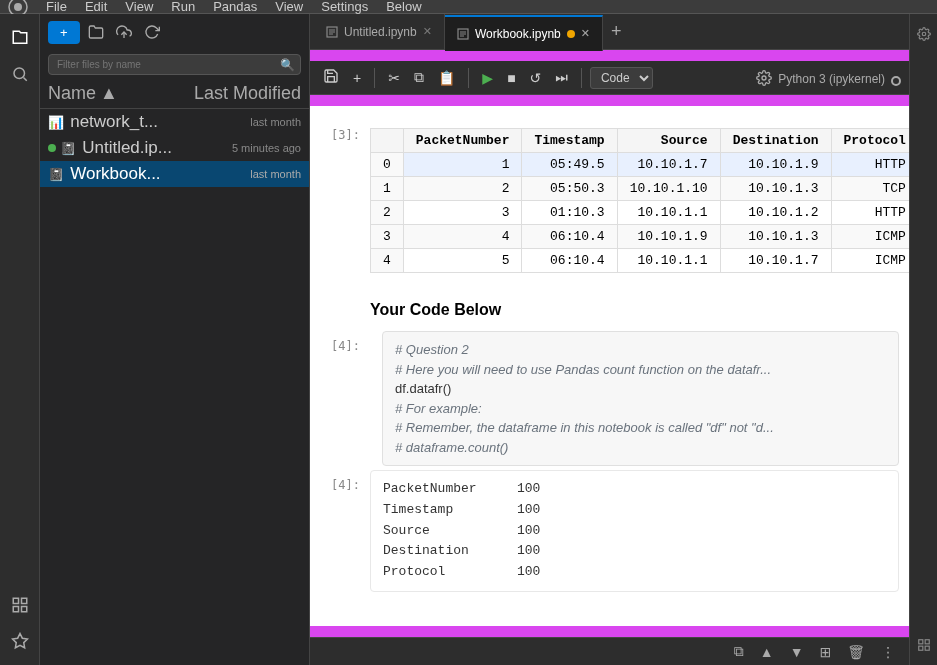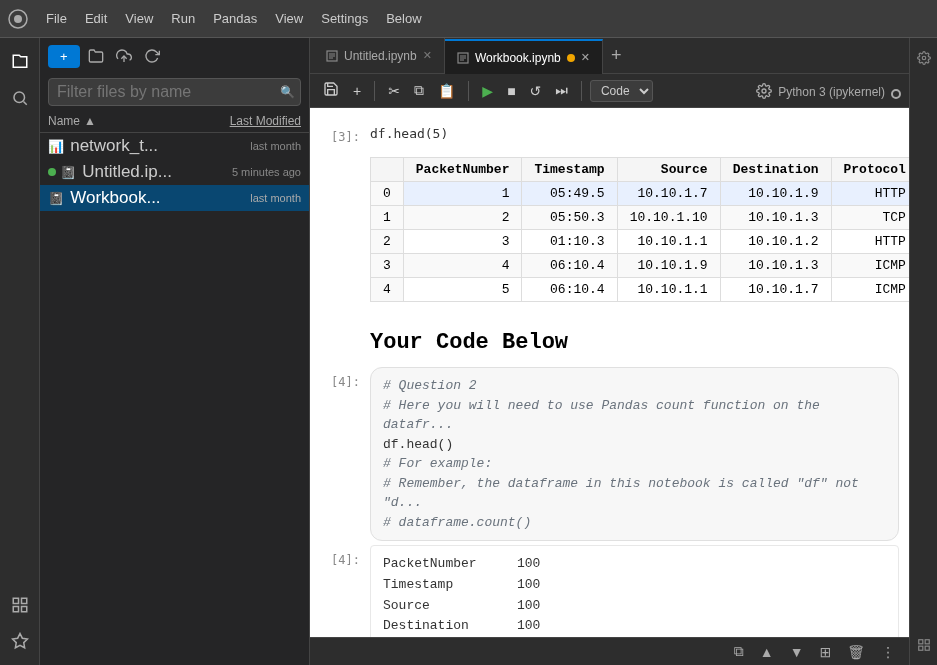--- a/index.html
+++ b/index.html
@@ -1,19 +1,19 @@
 <!DOCTYPE html>
 <html><head>
   <meta charset="utf-8">
   <style>
     * { box-sizing: border-box; margin: 0; padding: 0; }
     body { font-family: -apple-system, BlinkMacSystemFont, 'Segoe UI', sans-serif; font-size: 13px; background: #2d2d2d; color: #ccc; height: 665px; width: 937px; overflow: hidden; display: flex; flex-direction: column; }
 
     
-    .menubar { background: #3c3c3c; height: 38px; display: flex; align-items: center; padding: 0 8px; gap: 2px; border-bottom: 1px solid #555; }
+    .menubar { background: #3c3c3c; height: 14px; display: flex; align-items: center; padding: 0 8px; gap: 2px; border-bottom: 1px solid #555; }
     .menubar-logo { width: 20px; height: 20px; margin-right: 8px; }
     .menubar-item { padding: 3px 8px; color: #ccc; font-size: 13px; cursor: pointer; border-radius: 3px; }
 
     
     .main-layout { display: flex; flex: 1; overflow: hidden; }
 
     
     .icon-sidebar { width: 40px; background: #2d2d2d; display: flex; flex-direction: column; align-items: center; padding-top: 8px; gap: 4px; border-right: 1px solid #444; }
     .icon-btn { width: 32px; height: 32px; display: flex; align-items: center; justify-content: center; cursor: pointer; border-radius: 4px; color: #aaa; font-size: 16px; }
     .icon-btn.active { color: #fff; }
@@ -21,34 +21,34 @@
     
     .file-panel { width: 270px; background: #252526; display: flex; flex-direction: column; border-right: 1px solid #444; }
     .file-panel-toolbar { display: flex; align-items: center; padding: 6px 8px; gap: 4px; }
     .file-panel-toolbar button { background: #0078d4; color: #fff; border: none; border-radius: 4px; padding: 4px 12px; font-size: 13px; cursor: pointer; display: flex; align-items: center; gap: 4px; }
     .file-panel-toolbar .icon-action { background: transparent; color: #aaa; border: none; cursor: pointer; padding: 4px; border-radius: 3px; font-size: 14px; }
     .search-bar { padding: 4px 8px; }
     .search-bar input { width: 100%; background: #3c3c3c; border: 1px solid #555; border-radius: 4px; color: #ccc; padding: 4px 28px 4px 8px; font-size: 12px; outline: none; }
     .search-bar { position: relative; }
     .search-icon { position: absolute; right: 14px; top: 50%; transform: translateY(-50%); color: #888; font-size: 12px; }
     .breadcrumb { padding: 4px 8px; color: #aaa; font-size: 12px; }
-    .file-list-header { display: flex; padding: 4px 8px; border-bottom: 1px solid #444; color: #aaa; font-size: 12px; align-items: center; }
+    .file-list-header { display: flex; padding: 4px 8px; border-bottom: 1px solid #444; color: #aaa; font-size: 18px; align-items: center; }
     .file-list-header .col-name { flex: 1; display: flex; align-items: center; gap: 4px; cursor: pointer; }
-    .file-list-header .col-modified { width: 110px; text-align: right; text-decoration: underline; }
+    .file-list-header .col-modified { width: 110px; text-align: right; }
     .file-list { flex: 1; overflow-y: auto; }
     .file-item { display: flex; align-items: center; padding: 3px 8px; cursor: pointer; }
     .file-item.active { background: #094771; color: #fff; }
     .file-item .file-icon { margin-right: 6px; font-size: 13px; }
     .file-item .file-name { flex: 1; font-size: 17px; overflow: hidden; text-overflow: ellipsis; white-space: nowrap; }
     .file-item .file-modified { width: 110px; text-align: right; font-size: 11px; color: #888; }
     .file-item.active .file-modified { color: #aaa; }
     .green-dot { width: 8px; height: 8px; background: #4caf50; border-radius: 50%; display: inline-block; margin-right: 4px; }
 
     
-    .right-panel { flex: 1; display: flex; flex-direction: column; background: #d946ef; overflow: hidden; }
+    .right-panel { flex: 1; display: flex; flex-direction: column; background: #d946ef; overflow: hidden; gap: 11px; }
 
     
     .tab-bar { display: flex; align-items: center; background: #2d2d2d; border-bottom: 1px solid #444; height: 36px; padding-left: 4px; }
     .tab { display: flex; align-items: center; padding: 0 12px; height: 36px; font-size: 12px; cursor: pointer; border-right: 1px solid #444; color: #aaa; gap: 6px; min-width: 0; }
     .tab.active { background: #1e1e1e; color: #fff; border-top: 2px solid #0078d4; margin-top: 2px; }
     .tab .tab-close { opacity: 0.6; font-size: 11px; }
     .tab .tab-dot { width: 8px; height: 8px; background: #f0a500; border-radius: 50%; }
     .tab-new { background: transparent; border: none; color: #aaa; font-size: 18px; cursor: pointer; padding: 0 8px; }
 
     
@@ -73,24 +73,24 @@
     .data-table th:first-child { text-align: left; }
     .data-table td { border: 1px solid #ddd; padding: 4px 12px; text-align: right; }
     .data-table td:first-child { text-align: left; background: #f9f9f9; font-weight: 500; }
     .data-table tr:nth-child(even) { background: #f9f9f9; }
     .data-table tr.highlight { background: #e8f0fe !important; }
 
     
     .head-call { font-family: monospace; font-size: 13px; color: #333; padding: 4px 0 8px 0; }
 
     
-    .section-heading { font-size: 22px; font-weight: 700; color: #000; padding: 16px 0 8px 0; font-family: Liberation Mono, monospace; }
-
-    
-    .code-cell { background: #f7f7f7; border: 1px solid #e0e0e0; border-radius: 12px; padding: 8px 12px; font-family: Liberation Mono, monospace; font-size: 13px; line-height: 1.5; }
+    .section-heading { font-size: 16px; font-weight: 700; color: #000; padding: 16px 0 8px 0; font-family: Liberation Sans, sans-serif; }
+
+    
+    .code-cell { background: #f7f7f7; border: 1px solid #e0e0e0; border-radius: 4px; padding: 8px 12px; font-family: Liberation Sans, sans-serif; font-size: 13px; line-height: 1.5; margin-left: 12px; }
     .code-comment { color: #6a737d; font-style: italic; }
     .code-normal { color: #333; }
 
     
     .output-cell { background: #fff; border: 1px solid #e8e8e8; border-radius: 4px; padding: 8px 12px; font-family: 'Courier New', monospace; font-size: 13px; line-height: 1.6; color: #333; }
     .output-row { display: flex; gap: 4px; }
     .output-label { min-width: 130px; color: #333; }
     .output-value { color: #333; }
 
     
@@ -170,21 +170,21 @@
       </button>
       <button class="icon-action" title="Refresh" style="background:transparent;border:none;color:#aaa;cursor:pointer;font-size:16px;padding:4px;">
         <svg width="16" height="16" viewBox="0 0 24 24" fill="none" stroke="currentColor" stroke-width="2">
           <polyline points="23 4 23 10 17 10"></polyline>
             <path d="M20.49 15a9 9 0 1 1-2.12-9.36L23 10"></path>
         </svg>
       </button>
     </div>
 
     <div class="search-bar">
-      <input type="text" style="width: 100%; background: rgb(60, 60, 60); border: 1px solid rgb(85, 85, 85); border-radius: 4px; color: rgb(204, 204, 204); padding: 4px 28px 4px 8px; font-size: 16px; outline: none;" placeholder="Filter files by name">
+      <input type="text" style="width: 100%; background: rgb(60, 60, 60); border: 1px solid rgb(85, 85, 85); border-radius: 4px; color: rgb(204, 204, 204); padding: 4px 28px 4px 8px; font-size: 10px; outline: none;" placeholder="Filter files by name">
       <span class="search-icon">🔍</span>
     </div>
 
 
     <div class="file-list-header">
       <div class="col-name">
         <span>Name</span>
         <span>▲</span>
       </div>
       <div class="col-modified">Last Modified</div>
@@ -267,23 +267,20 @@
         <span>Python 3 (ipykernel)</span>
         <div class="kernel-circle"></div>
       </div>
     </div>
 
     <div class="notebook-content">
 
       <div class="cell">
         <div class="cell-number">[3]:</div>
         <div class="cell-content">
-          <div class="head-call">
-            <span>df.head(5)</span>
-          </div>
           <table class="data-table">
             <thead>
               <tr>
                 <th></th>
                 <th>PacketNumber</th>
                 <th>Timestamp</th>
                 <th>Source</th>
                 <th>Destination</th>
                 <th>Protocol</th>
               </tr>
@@ -340,21 +337,21 @@
           <div class="section-heading">Your Code Below</div>
         </div>
       </div>
 
       <div class="cell">
         <div class="cell-number">[4]:</div>
         <div class="cell-content">
           <div class="code-cell">
             <div class="code-comment"># Question 2</div>
             <div class="code-comment"># Here you will need to use Pandas count function on the datafr...</div>
-            <div class="code-normal">df.head()</div>
+            <div class="code-normal">df.datafr()</div>
             <div class="code-comment"># For example:</div>
             <div class="code-comment"># Remember, the dataframe in this notebook is called "df" not "d...</div>
             <div class="code-comment"># dataframe.count()</div>
           </div>
         </div>
       </div>
 
       <div class="cell">
         <div class="cell-number">[4]:</div>
         <div class="cell-content">

